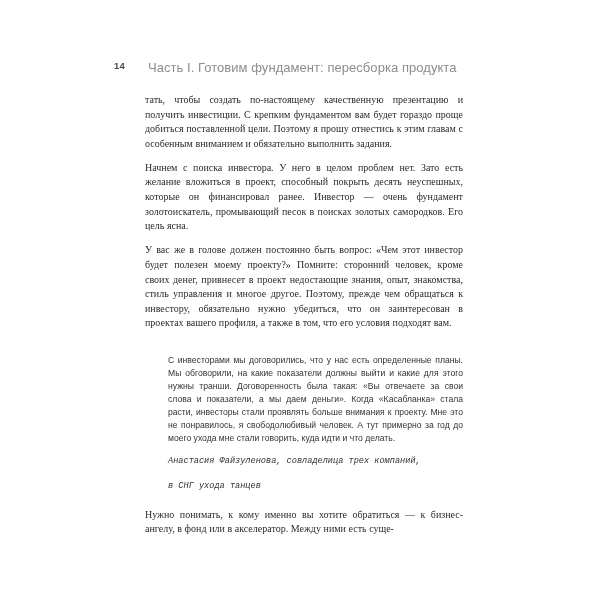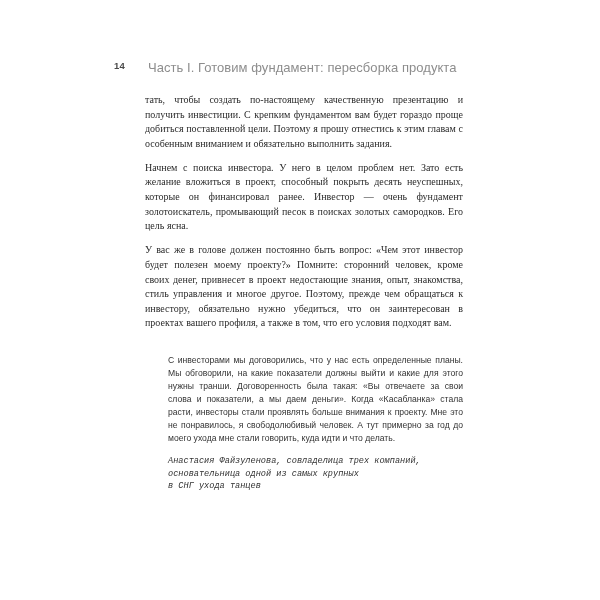--- a/index.html
+++ b/index.html
@@ -116,21 +116,22 @@
   <div id="column">
 
     <p class="body">тать, чтобы создать по-настоящему качественную презентацию и получить инвестиции. С крепким фундаментом вам будет гораздо проще добиться поставленной цели. Поэтому я прошу отнестись к этим главам с особенным вниманием и обязательно выполнить задания.</p>
     <p class="body">Начнем с поиска инвестора. У него в целом проблем нет. Зато есть желание вложиться в проект, способный покрыть десять неуспешных, которые он финансировал ранее. Инвестор — очень фундамент золотоискатель, промывающий песок в поисках золотых самородков. Его цель ясна.</p>
     <p class="body">У вас же в голове должен постоянно быть вопрос: «Чем этот инвестор будет полезен моему проекту?» Помните: сторонний человек, кроме своих денег, привнесет в проект недостающие знания, опыт, знакомства, стиль управления и многое другое. Поэтому, прежде чем обращаться к инвестору, обязательно нужно убедиться, что он заинтересован в проектах вашего профиля, а также в том, что его условия подходят вам.</p>
 
     <div id="quote-block">
       <p class="quote">С инвесторами мы договорились, что у нас есть определенные планы. Мы обговорили, на какие показатели должны выйти и какие для этого нужны транши. Договоренность была такая: «Вы отвечаете за свои слова и показатели, а мы даем деньги». Когда «Касабланка» стала расти, инвесторы стали проявлять больше внимания к проекту. Мне это не понравилось, я свободолюбивый человек. А тут примерно за год до моего ухода мне стали говорить, куда идти и что делать.</p>
       <p class="attribution">
         <span>Анастасия Файзуленова, совладелица трех компаний,</span><br>
-        <span>основательница одной из самых крупных</span><br>
+        <br>
         <span>в СНГ ухода танцев</span>
       </p>
     </div>
 
+    <p class="body last" id="after-quote">Нужно понимать, к кому именно вы хотите обратиться — к бизнес-ангелу, в фонд или в акселератор. Между ними есть суще-</p>
 
   </div>
 
 </div>
 
 </body></html>

